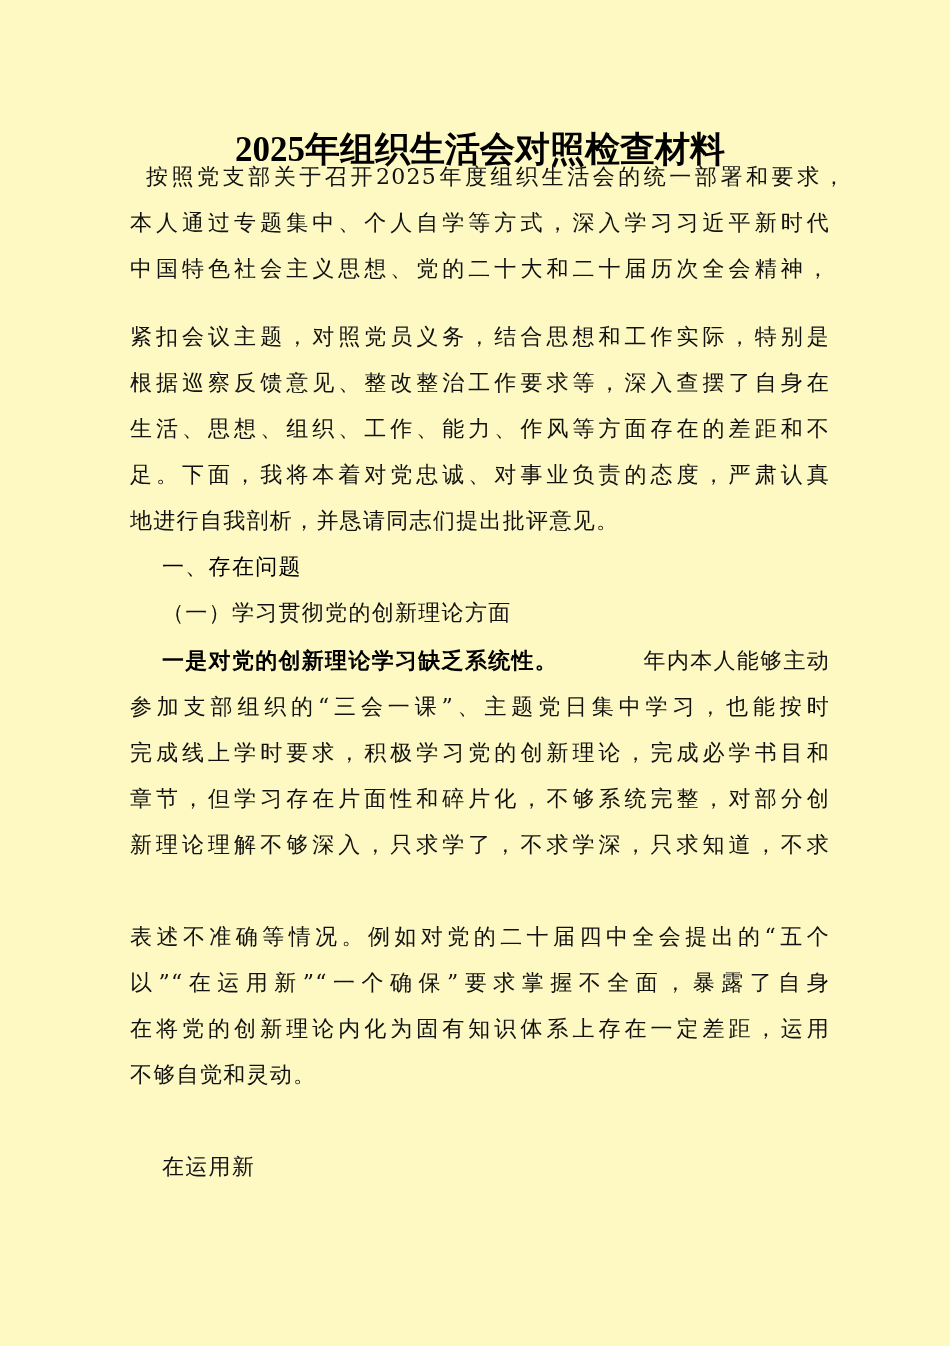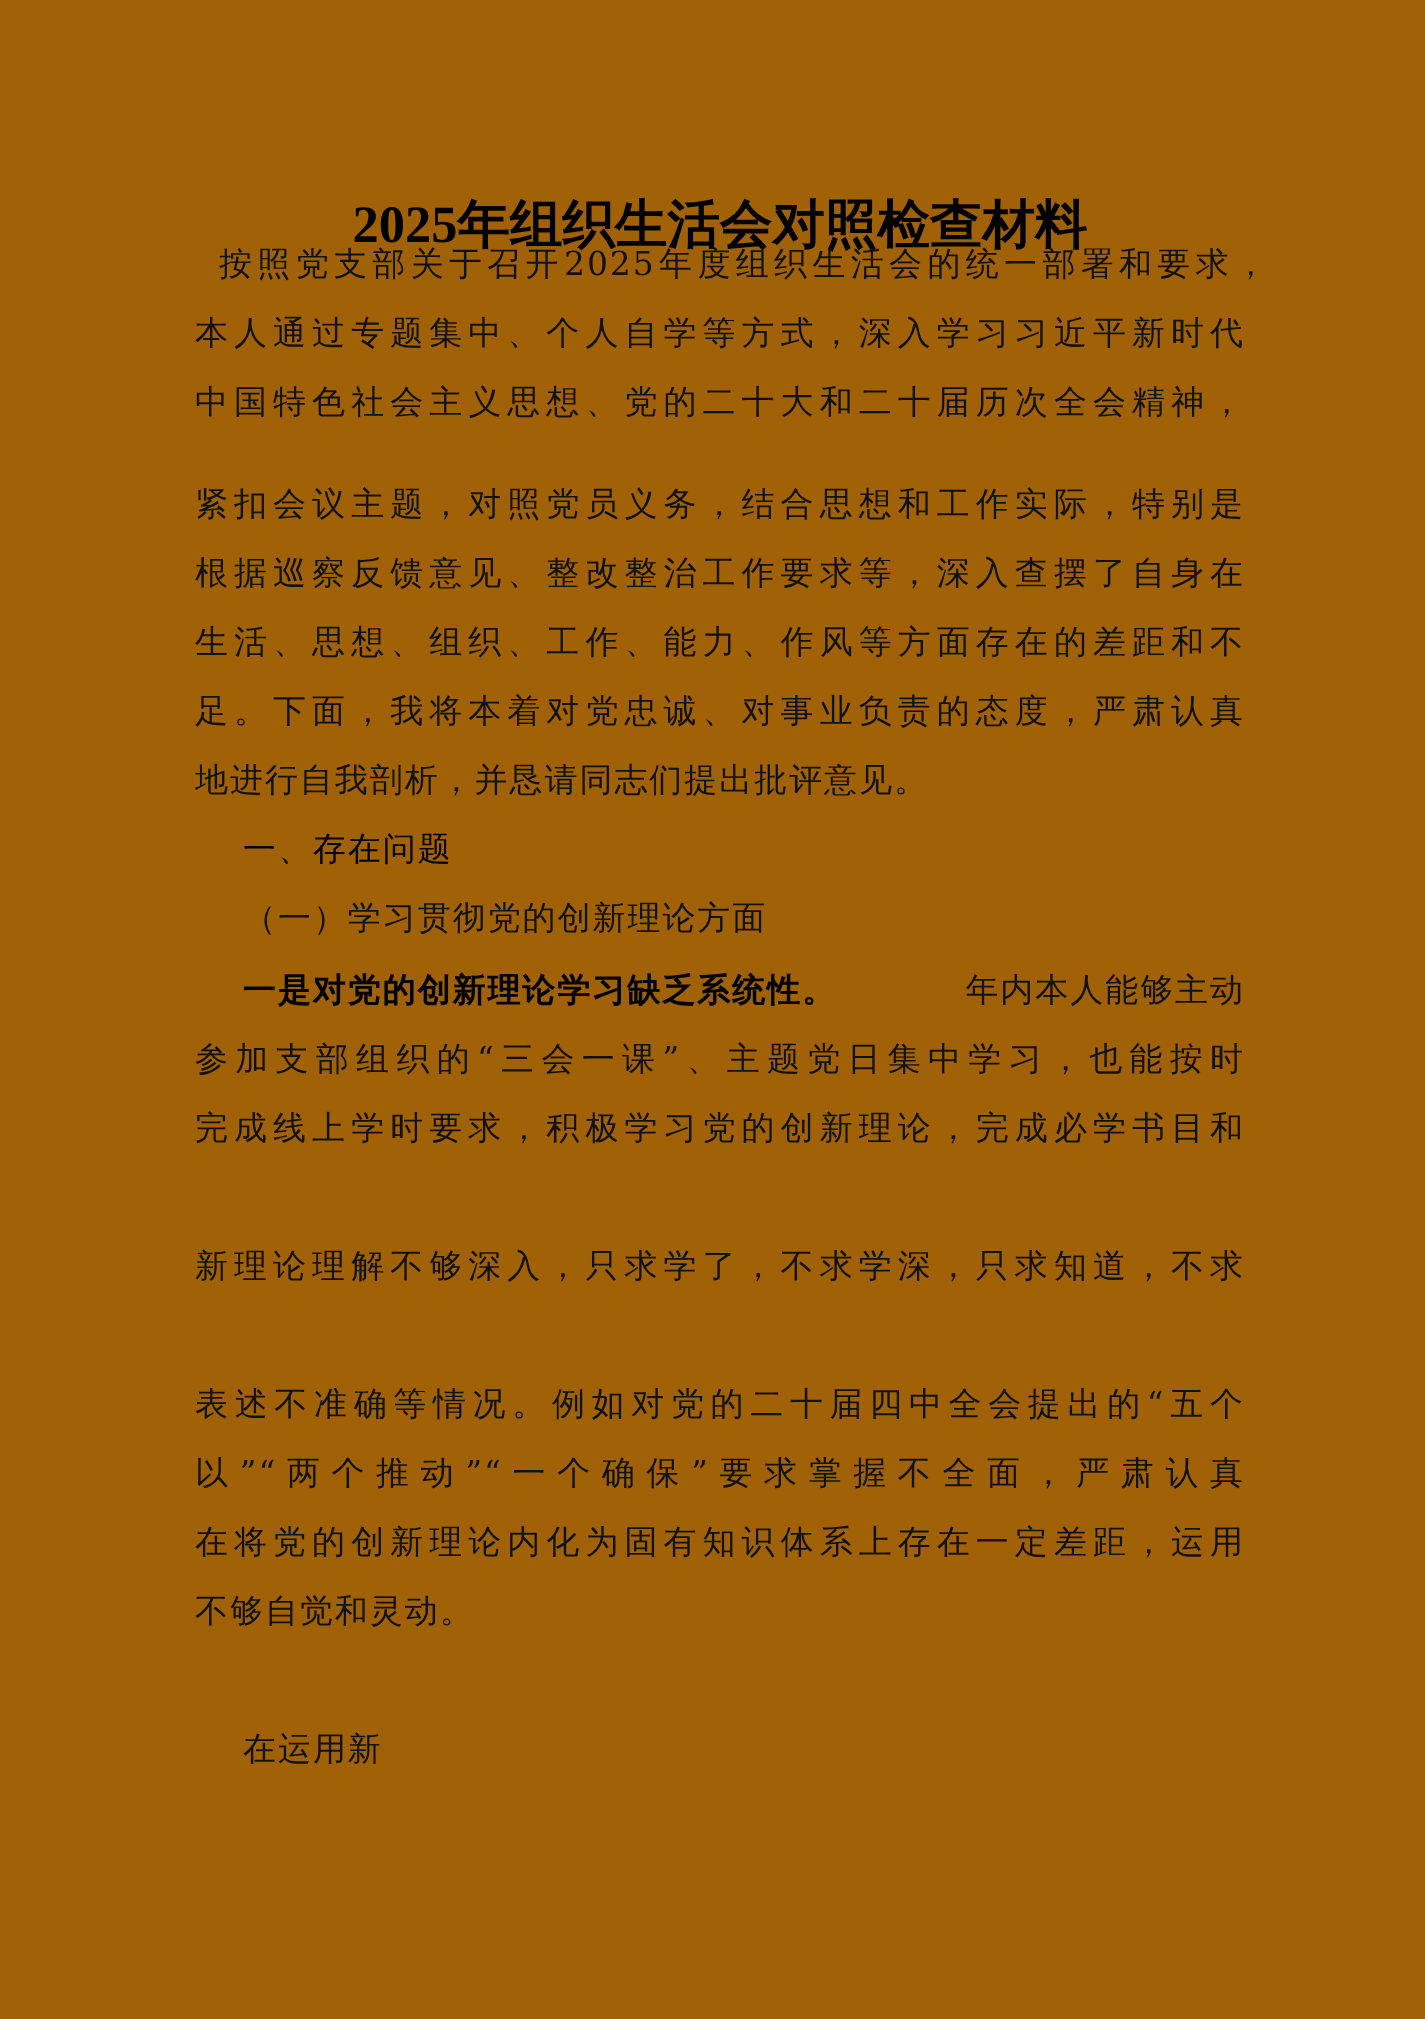--- a/index.html
+++ b/index.html
@@ -1,18 +1,18 @@
 <!DOCTYPE html>
 <html><head>
 <meta charset="utf-8">
 <style>
   html, body { margin:0; padding:0; background:#ffffff; }
   body { width:950px; height:1346px; position:relative; overflow:hidden;
          font-family: "DejaVu Serif", "Liberation Serif", serif; color:#111; }
-  .page { position:absolute; left:0; top:0; width:950px; height:1346px; background:#a16207; }
+  .page { position:absolute; left:0; top:0; width:950px; height:1346px; background:#fef9c3; }
   .title { position:absolute; left:0; width:960px; top:126px; text-align:center;
            font-family:"Liberation Serif","DejaVu Serif",serif; font-weight:bold;
            font-size:35px; line-height:48px; color:#000; letter-spacing:0px; }
   .line { position:absolute; left:130px; width:700px; font-size:22px; line-height:30px;
           white-space:nowrap; letter-spacing:1.3px; color:#111; }
   .justify { text-align:justify; text-align-last:justify; }
   .bold { font-weight:bold; font-family:"DejaVu Sans","Liberation Sans",sans-serif; color:#000; }
   .heading { font-family:"DejaVu Sans","Liberation Sans",sans-serif; font-weight:normal; color:#000; }
 </style>
 </head>
@@ -33,23 +33,24 @@
 
   <div class="line heading" style="top:552px; left:162px;">一、存在问题</div>
   <div class="line" style="top:598px; left:162px;">（一）学习贯彻党的创新理论方面</div>
 
   <div class="line" style="top:646px; left:162px; width:668px; display:flex; justify-content:space-between;">
     <span class="bold">一是对党的创新理论学习缺乏系统性。</span>
     <span>年内本人能够主动</span>
   </div>
   <div class="line justify" style="top:692px;">参加支部组织的“三会一课”、主题党日集中学习，也能按时</div>
   <div class="line justify" style="top:738px;">完成线上学时要求，积极学习党的创新理论，完成必学书目和</div>
+  <div class="line justify" style="top:784px;">章节，但学习存在片面性和碎片化，不够系统完整，对部分创</div>
   <div class="line justify" style="top:830px;">新理论理解不够深入，只求学了，不求学深，只求知道，不求</div>
   <div class="line justify" style="top:922px;">表述不准确等情况。例如对党的二十届四中全会提出的“五个</div>
-  <div class="line justify" style="top:968px;">以”“两个推动”“一个确保”要求掌握不全面，严肃认真</div>
+  <div class="line justify" style="top:968px;">以”“在运用新”“一个确保”要求掌握不全面，暴露了自身</div>
   <div class="line justify" style="top:1014px;">在将党的创新理论内化为固有知识体系上存在一定差距，运用</div>
   <div class="line" style="top:1060px;">不够自觉和灵动。</div>
 
   <div class="line" style="top:1152px; left:162px; width:668px; display:flex; justify-content:space-between;">
     <span>在运用新</span>
   </div>
 
 </div>
 
 </body></html>

